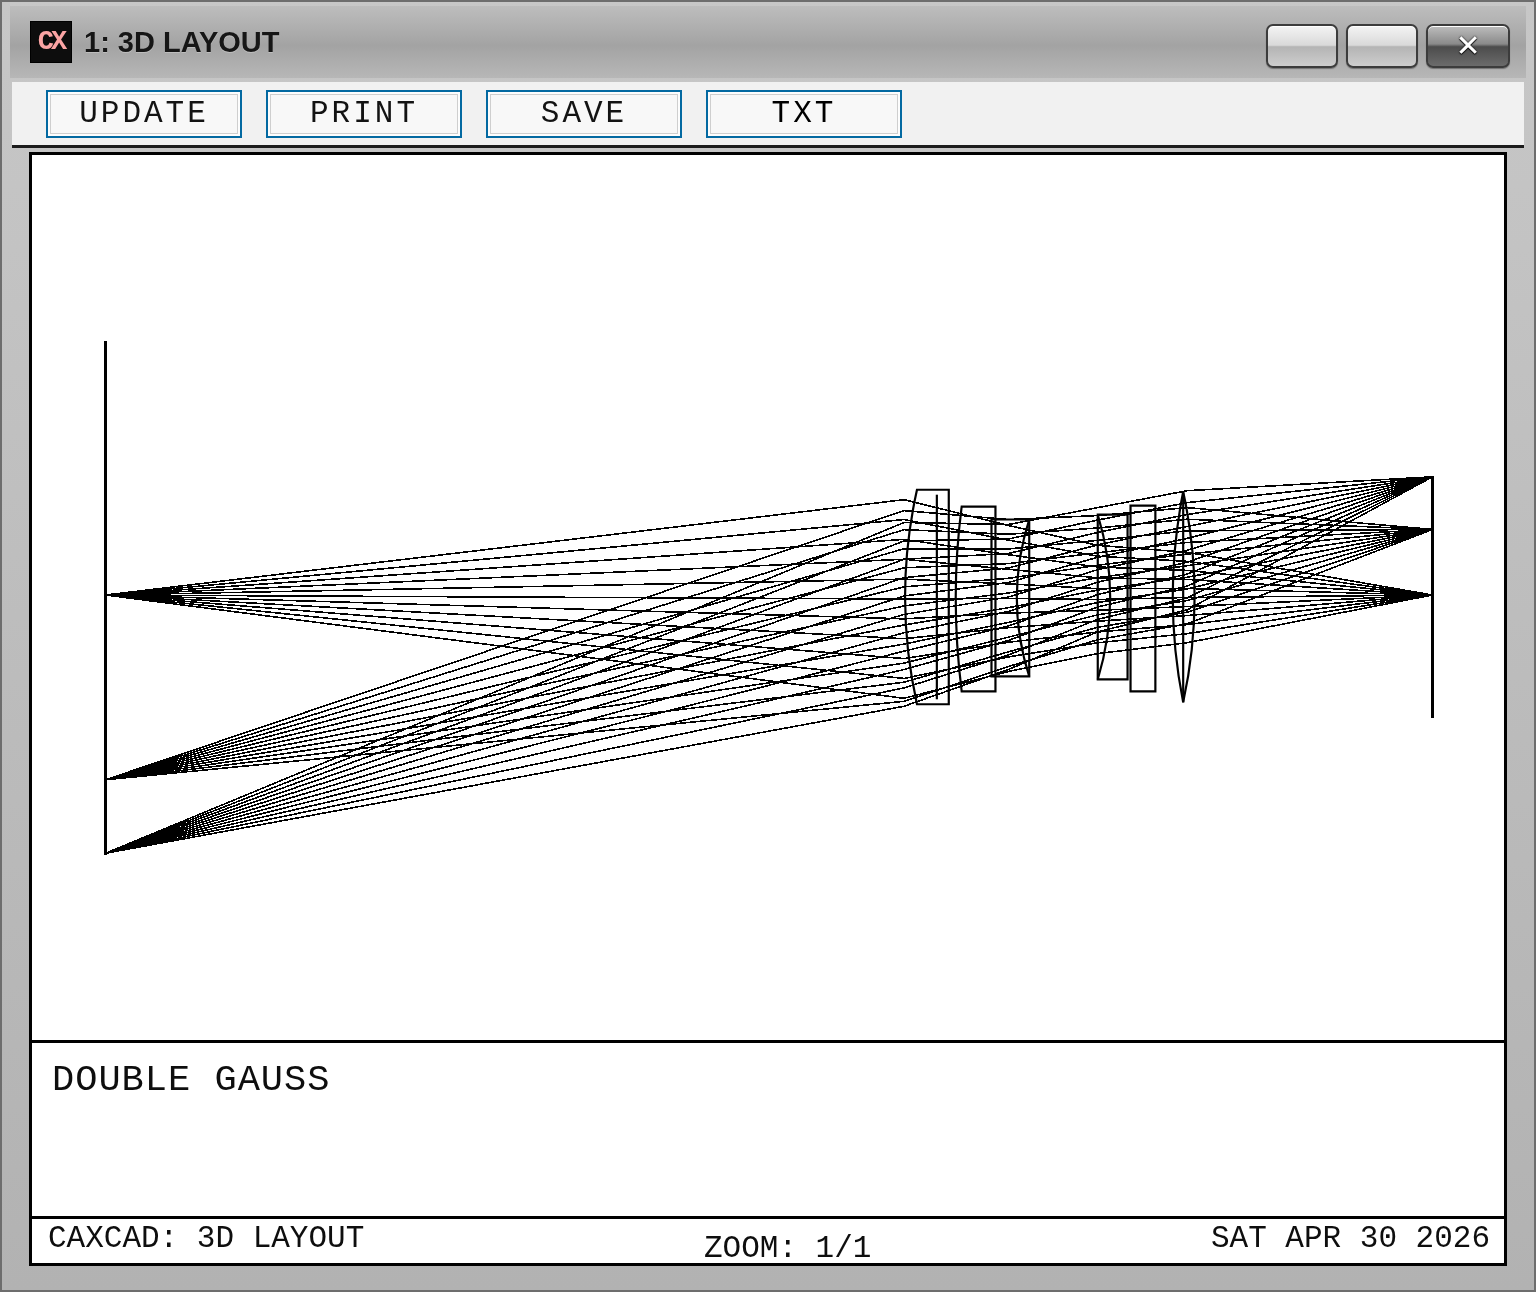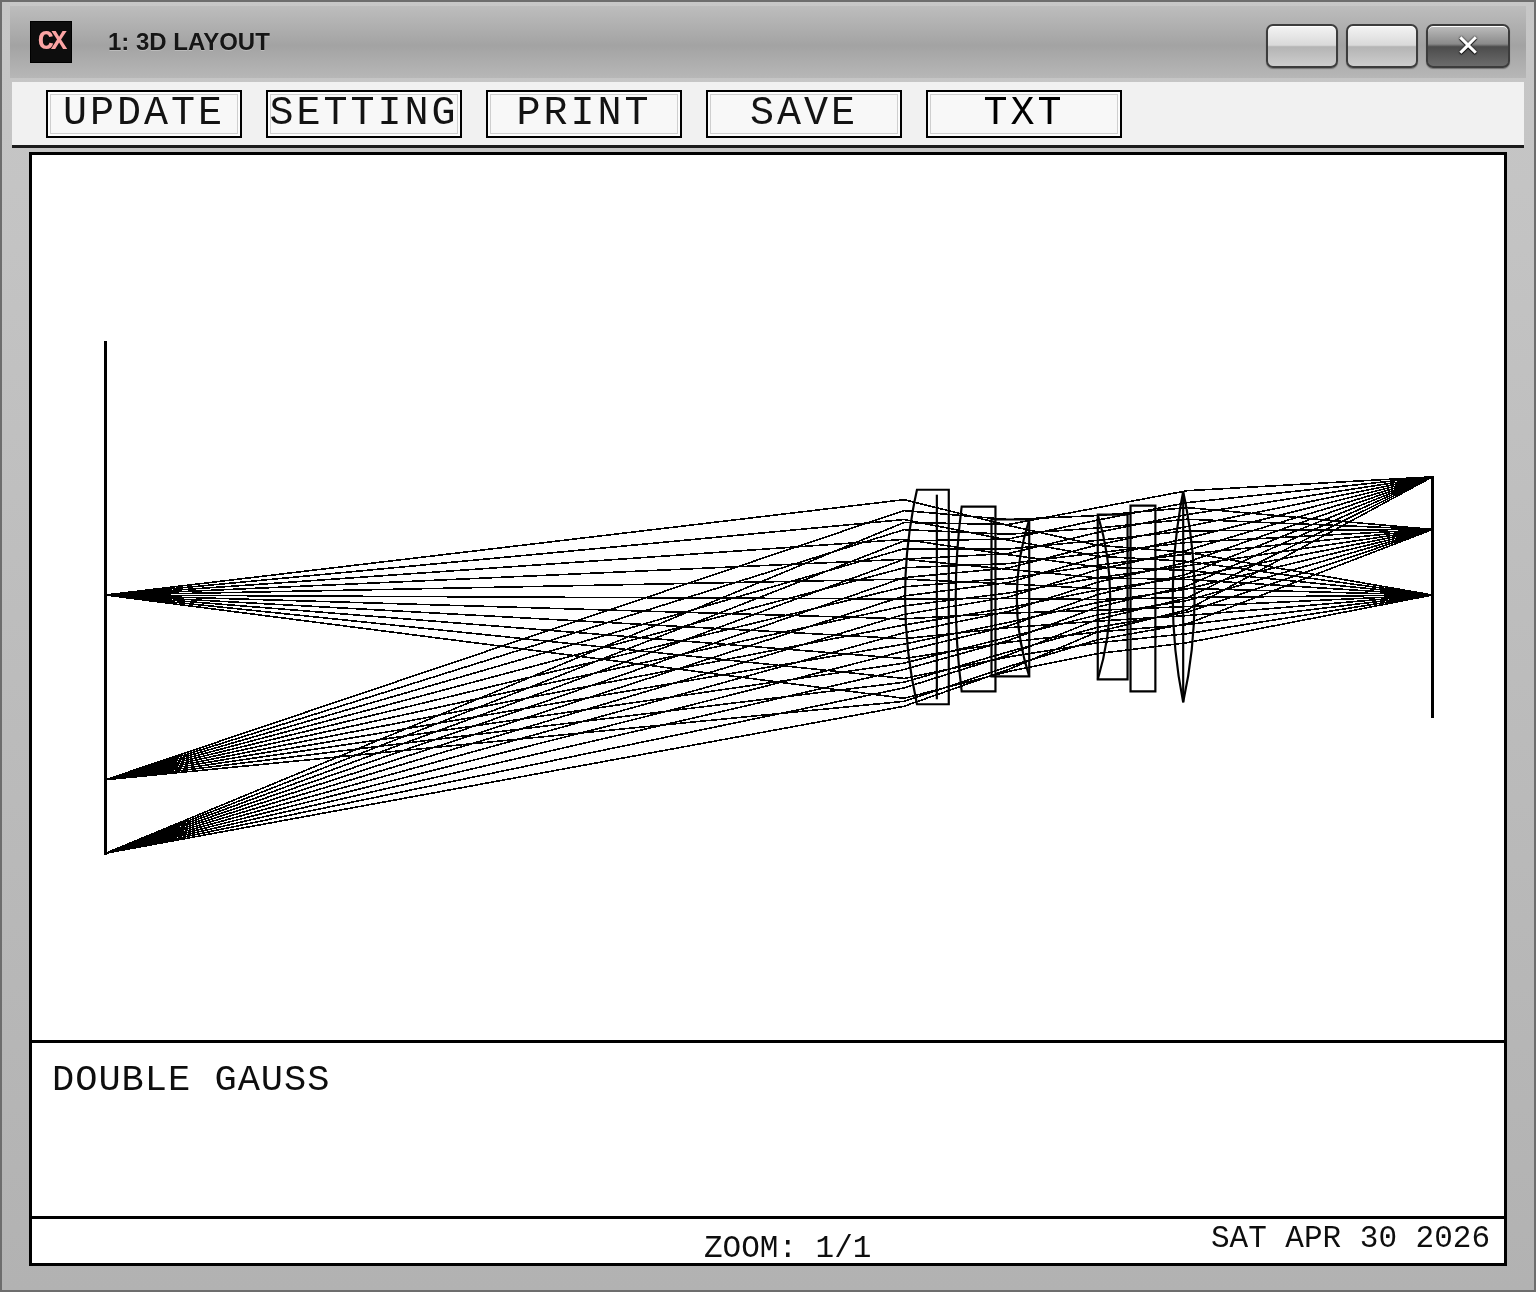--- a/index.html
+++ b/index.html
@@ -11,40 +11,40 @@
           border:2px solid #6d6d6d;box-sizing:border-box;}
 
   
   .titlebar{position:absolute;left:8px;right:8px;top:4px;height:72px;
             background:linear-gradient(180deg,#bdbdbd 0%,#a3a3a3 55%,#b7b7b7 100%);
             display:flex;align-items:center;padding-left:20px;box-sizing:border-box;}
   .app-icon{width:40px;height:40px;background:#0d0d0d;color:#fca5a5;
             font-family:"Liberation Mono",monospace;font-weight:bold;font-size:27px;
             display:flex;align-items:center;justify-content:center;letter-spacing:-3px;
             border:1px solid #000;flex:0 0 auto;}
-  .title-text{margin-left:36px;font-size:24px;font-weight:600;color:#161616;
+  .title-text{margin-left:12px;font-size:29px;font-weight:600;color:#161616;
               text-shadow:0 1px 0 rgba(255,255,255,.25);white-space:nowrap;}
 
   .win-controls{position:absolute;right:16px;top:18px;display:flex;gap:8px;}
   .win-btn{width:72px;height:44px;border:2px solid #3c3c3c;border-radius:7px;
            background:linear-gradient(180deg,#f4f4f4 0%,#d9d9d9 48%,#b4b4b4 52%,#cdcdcd 100%);
            box-shadow:inset 0 1px 0 #fff,0 1px 1px rgba(0,0,0,.35);
            display:flex;align-items:center;justify-content:center;cursor:default;box-sizing:border-box;}
   .win-btn.close{width:84px;
            background:linear-gradient(180deg,#bdbdbd 0%,#8a8a8a 45%,#4c4c4c 52%,#6b6b6b 100%);}
   .g-close{color:#ffffff;font-weight:bold;font-size:30px;line-height:1;
            font-family:"DejaVu Sans",sans-serif;text-shadow:0 0 2px #000,0 1px 1px #000;}
 
   
   .toolbar{position:absolute;left:10px;right:10px;top:80px;height:66px;
            background:#f1f1f1;border-bottom:3px solid #1c1c1c;
            display:flex;align-items:center;gap:24px;padding-left:34px;box-sizing:border-box;}
-  .tb-btn{width:196px;height:48px;background:#f8f8f8;border:2px solid #000000;
+  .tb-btn{width:196px;height:48px;background:#f8f8f8;border:2px solid #0369a1;
           box-shadow:inset 0 0 0 2px #fdfdfd,inset 0 0 0 3px #cfcfcf;
-          font-family:"Liberation Mono",monospace;font-size:40px;letter-spacing:3px;
+          font-family:"Liberation Mono",monospace;font-size:31px;letter-spacing:3px;
           color:#131313;display:flex;align-items:center;justify-content:center;
           box-sizing:border-box;cursor:default;white-space:nowrap;}
   .tb-btn.disabled{color:#000000;}
 
   
   .panel{position:absolute;left:27px;right:27px;top:150px;bottom:24px;
          background:#ffffff;border:3px solid #000;box-sizing:border-box;
          display:flex;flex-direction:column;}
   .draw-area{flex:1 1 auto;position:relative;border-bottom:3px solid #000;overflow:hidden;}
   .draw-area svg{position:absolute;inset:0;width:100%;height:100%;}
@@ -74,21 +74,20 @@
           <span class="g-maximize"></span>
         </div>
         <div class="win-btn close">
           <span class="g-close">✕</span>
         </div>
       </div>
   </div>
 
   <div class="toolbar" id="toolbar">
       <div class="tb-btn">UPDATE</div>
-      <div class="tb-btn">SETTING</div>
       <div class="tb-btn">PRINT</div>
       <div class="tb-btn">SAVE</div>
       <div class="tb-btn disabled">TXT</div>
     </div>
 
   <div class="panel">
 
     <div class="draw-area">
       <svg viewBox="27 150 1482 891" preserveAspectRatio="none">
         <g id="lens-elements" fill="none" stroke="#000" stroke-width="2.2">
@@ -149,18 +148,19 @@
             <polyline points="101,853 905,705.0 1010,668.0 1100,630.0 1190,608.0 1437,474"></polyline>
           </g>
       </svg>
     </div>
 
     <div class="label-area">
       <span class="lens-title">DOUBLE GAUSS</span>
     </div>
 
     <div class="status-area">
+      <span class="status-left">CAXCAD: 3D LAYOUT</span>
       <span class="status-center">ZOOM: 1/1</span>
       <span class="status-right">SAT APR 30 2026</span>
     </div>
 
   </div>
 </div>
 
 </body></html>

